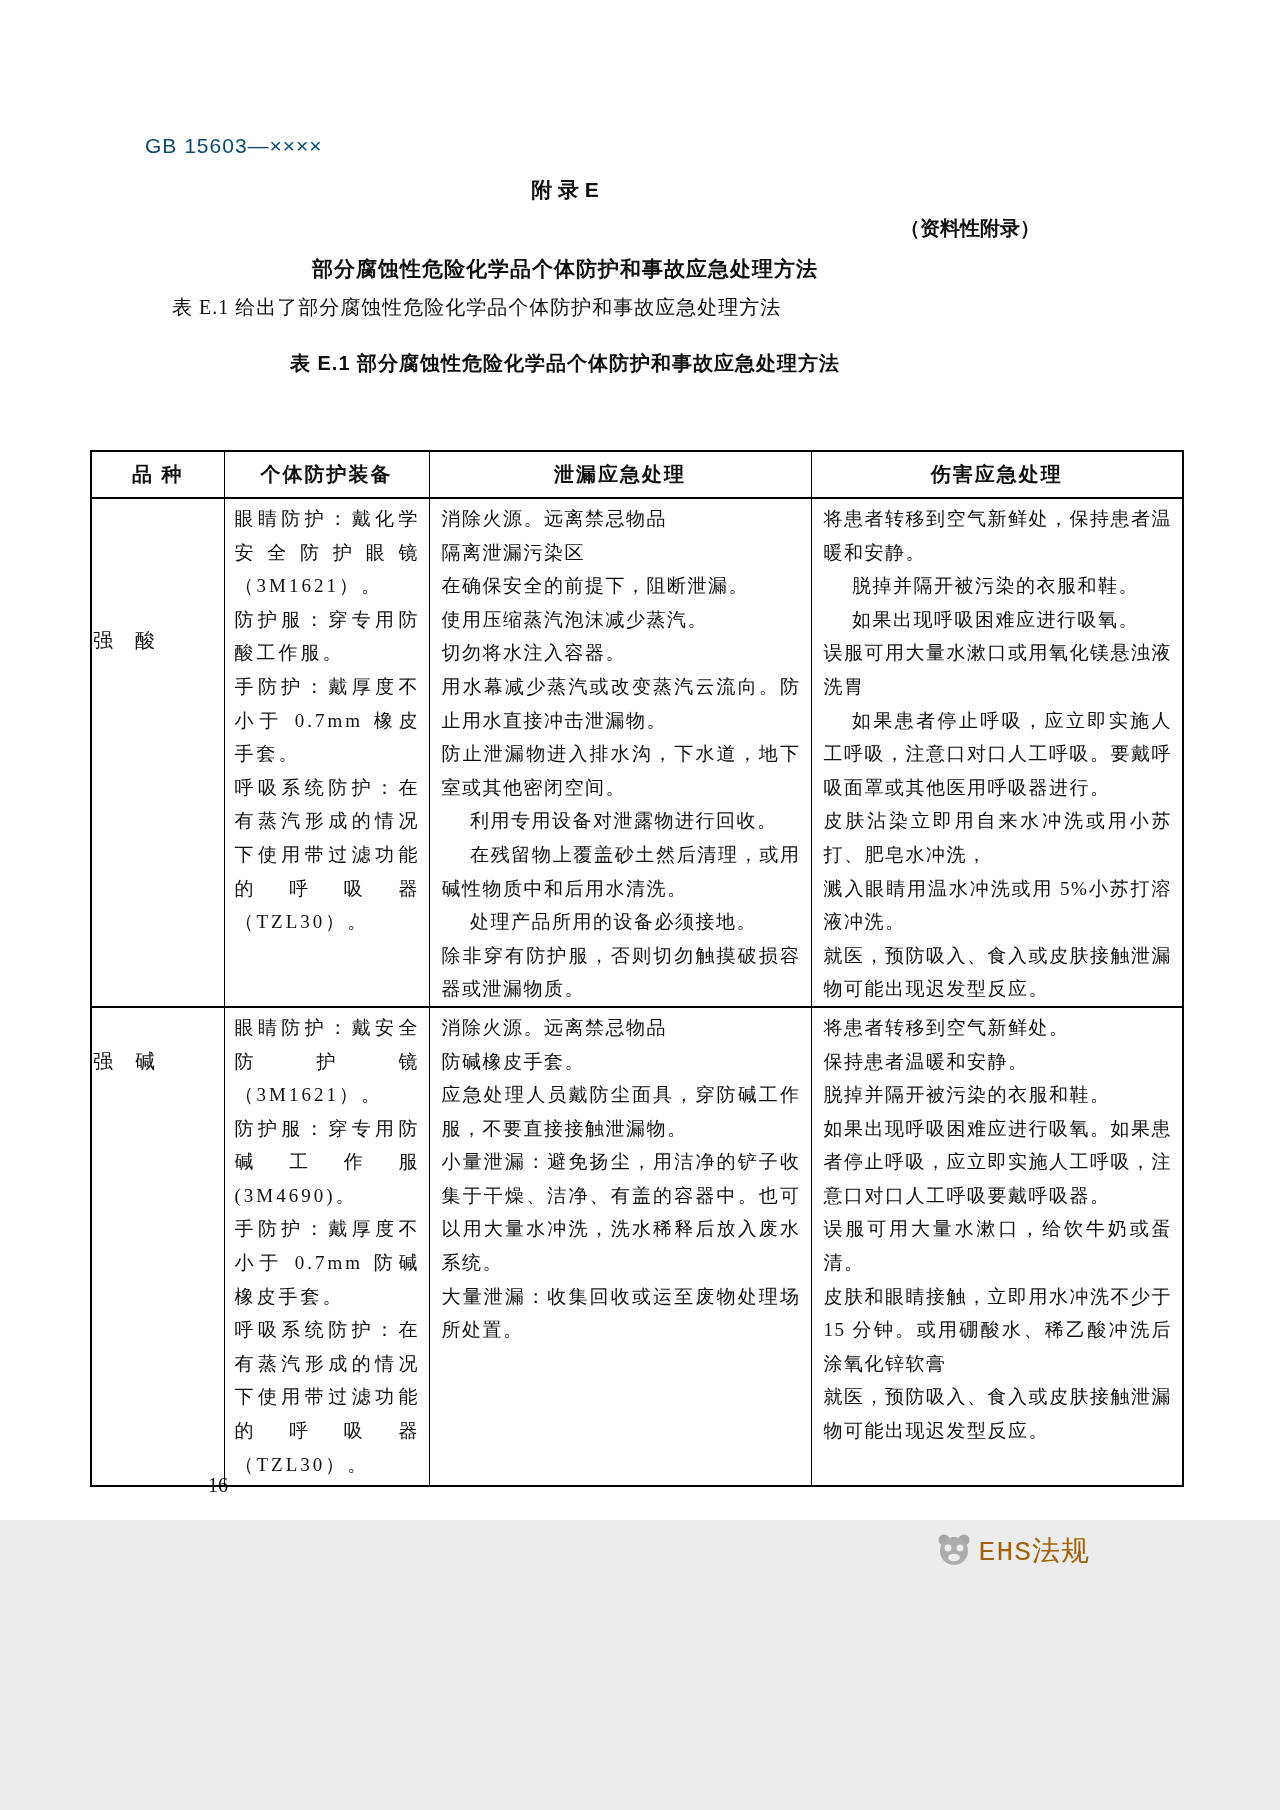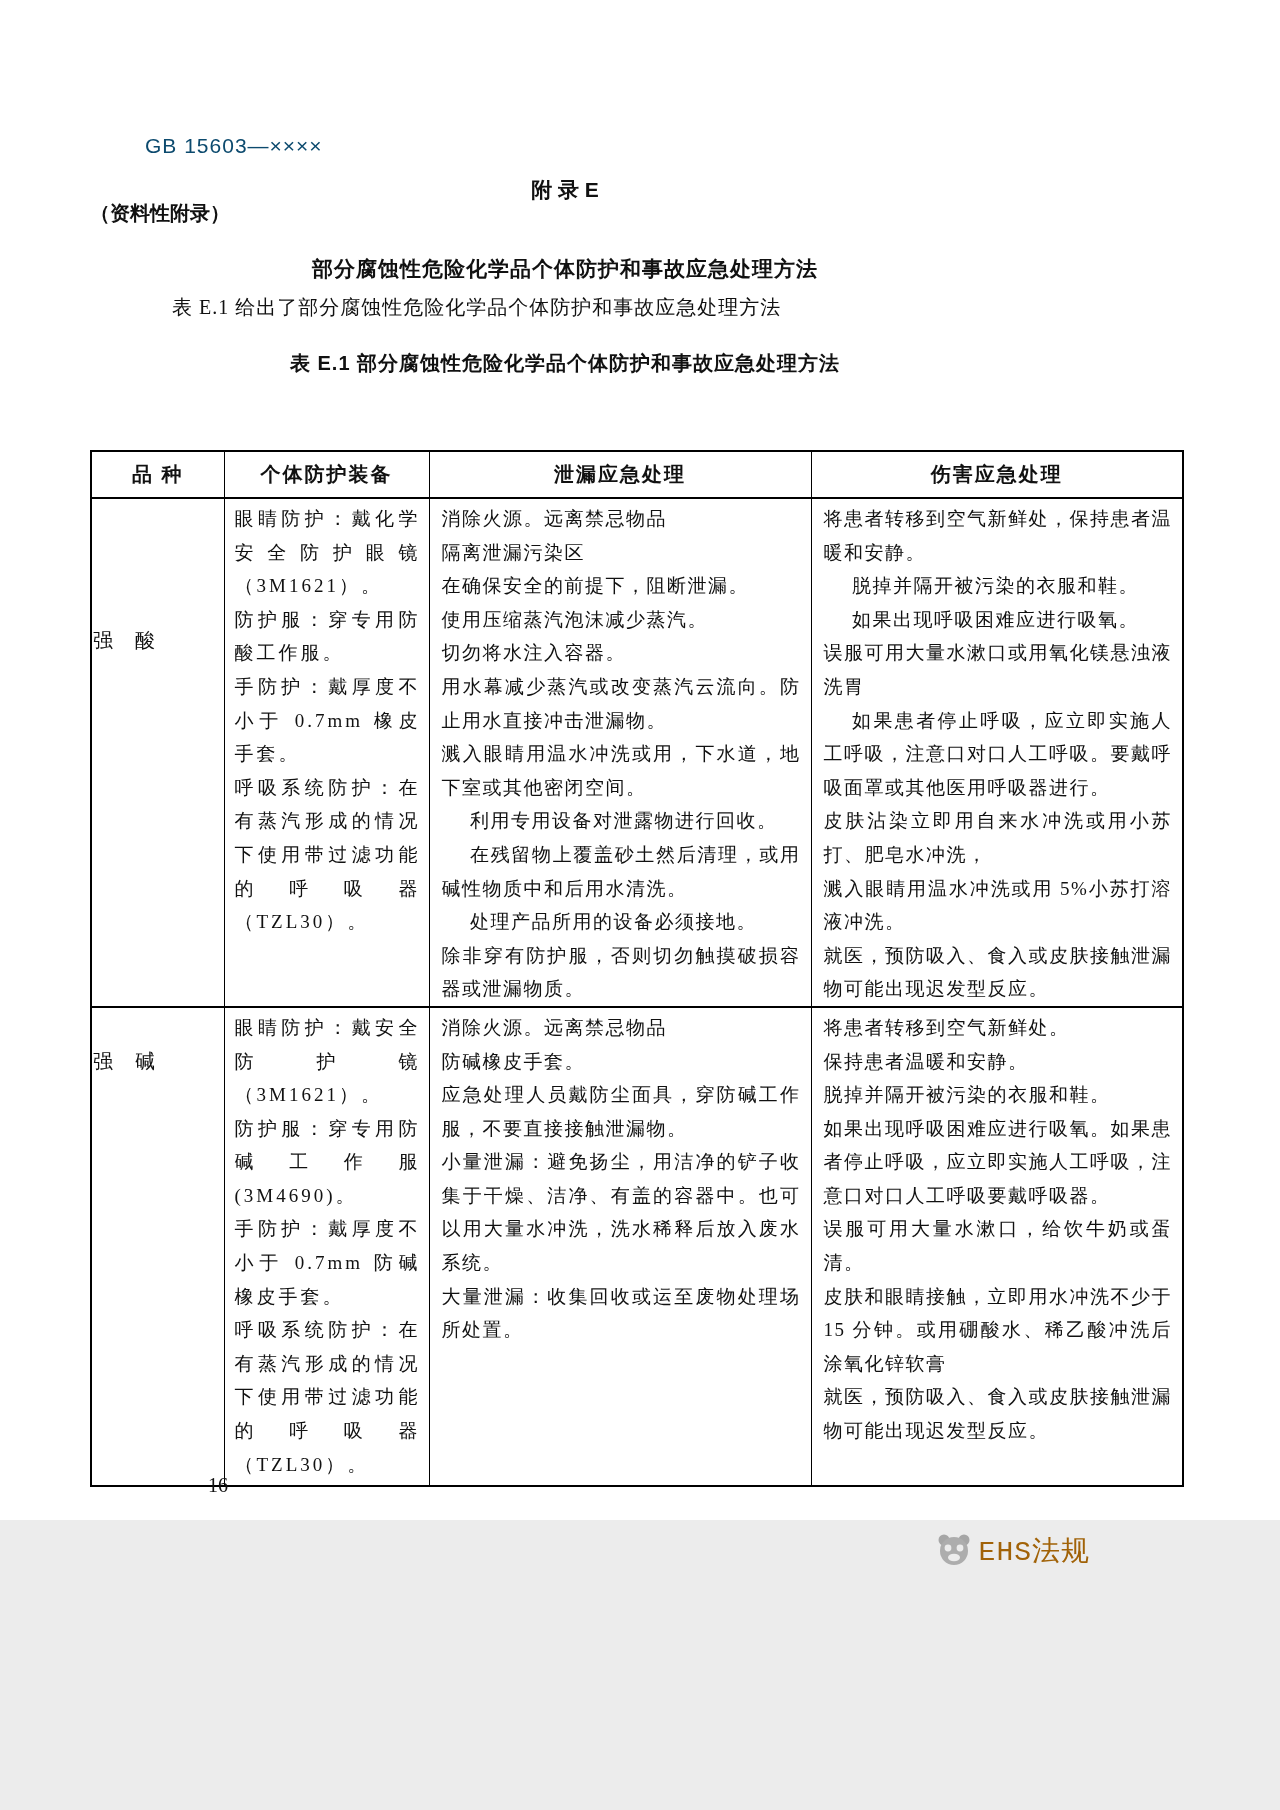--- a/index.html
+++ b/index.html
@@ -11,21 +11,21 @@
     color:#111111;
     overflow:hidden;
   }
   .doc-number{
     position:absolute;top:134px;left:137px;
     font-family:"Liberation Sans",sans-serif;
     font-size:21px;letter-spacing:1px;color:#0c4a6e;margin-left:8px;
   }
   .text-col{position:absolute;left:90px;width:950px;}
   .h-appendix{top:176px;text-align:center;font-family:"Liberation Sans",sans-serif;font-weight:bold;font-size:21px;}
-  .h-sub{top:200px;text-align:left;font-family:"Liberation Sans",sans-serif;font-weight:bold;font-size:20px;}
+  .h-sub{top:215px;text-align:right;font-family:"Liberation Sans",sans-serif;font-weight:bold;font-size:20px;}
   .h-main{top:255px;text-align:center;font-family:"Liberation Sans",sans-serif;font-weight:bold;font-size:21px;letter-spacing:1px;}
   .intro{top:294px;left:172px;width:870px;font-size:20px;letter-spacing:1px;}
   .caption{top:350px;text-align:center;font-family:"Liberation Sans",sans-serif;font-weight:bold;font-size:20px;letter-spacing:1px;}
 
   .table-wrap{position:absolute;top:450px;left:90px;}
   .doc-table{
     border-collapse:collapse;table-layout:fixed;
     width:1092px;border:2px solid #000;
     background:#fff;
   }
@@ -113,21 +113,21 @@
               <div class="para">手防护：戴厚度不小于 0.7mm 橡皮手套。</div>
               <div class="para">呼吸系统防护：在有蒸汽形成的情况下使用带过滤功能的呼吸器（TZL30）。</div>
             </td>
             <td class="cell leak">
               <div class="para">消除火源。远离禁忌物品</div>
               <div class="para">隔离泄漏污染区</div>
               <div class="para">在确保安全的前提下，阻断泄漏。</div>
               <div class="para">使用压缩蒸汽泡沫减少蒸汽。</div>
               <div class="para">切勿将水注入容器。</div>
               <div class="para">用水幕减少蒸汽或改变蒸汽云流向。防止用水直接冲击泄漏物。</div>
-              <div class="para">溅入眼睛用温水冲洗或用，下水道，地下室或其他密闭空间。</div>
+              <div class="para">防止泄漏物进入排水沟，下水道，地下室或其他密闭空间。</div>
               <div class="para indent">利用专用设备对泄露物进行回收。</div>
               <div class="para indent">在残留物上覆盖砂土然后清理，或用碱性物质中和后用水清洗。</div>
               <div class="para indent">处理产品所用的设备必须接地。</div>
               <div class="para">除非穿有防护服，否则切勿触摸破损容器或泄漏物质。</div>
             </td>
             <td class="cell injury">
               <div class="para">将患者转移到空气新鲜处，保持患者温暖和安静。</div>
               <div class="para indent">脱掉并隔开被污染的衣服和鞋。</div>
               <div class="para indent">如果出现呼吸困难应进行吸氧。</div>
               <div class="para">误服可用大量水漱口或用氧化镁悬浊液洗胃</div>

